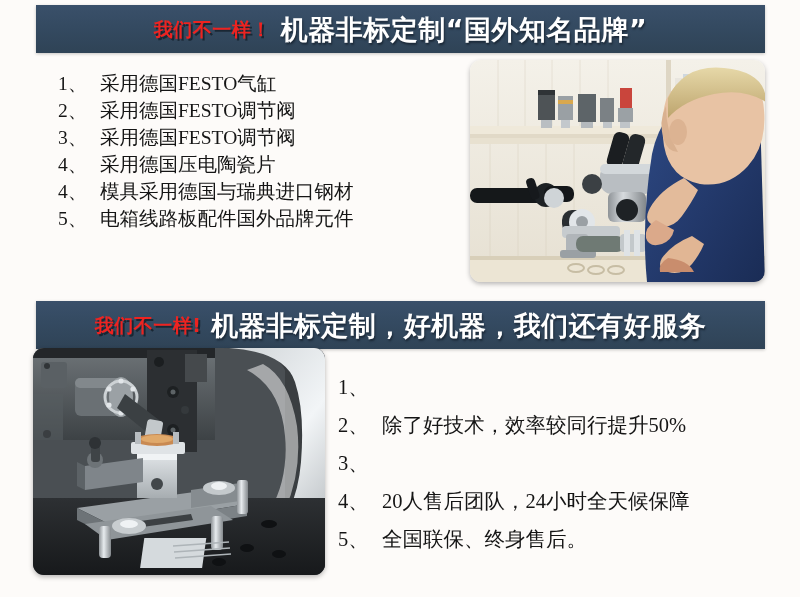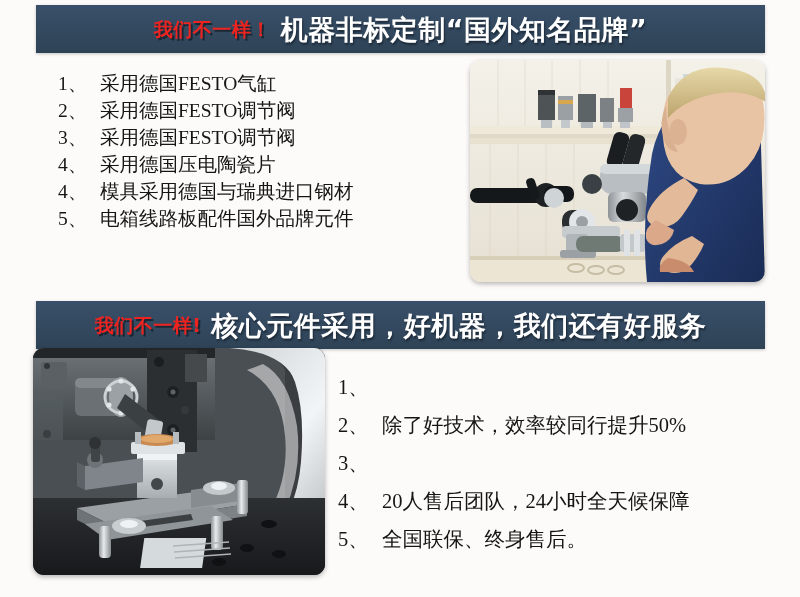--- a/index.html
+++ b/index.html
@@ -284,21 +284,21 @@
       <span class="item-text">模具采用德国与瑞典进口钢材</span>
     </li>
     <li class="feature-item">
       <span class="item-index">5、</span>
       <span class="item-text">电箱线路板配件国外品牌元件</span>
     </li>
   </ul>
 
   <div class="banner" id="banner-two">
     <span class="banner-text banner-red">我们不一样!</span>
-    <span class="banner-text banner-white">核心元件采用，好机器，我们还有好服务</span>
+    <span class="banner-text banner-white">机器非标定制，好机器，我们还有好服务</span>
   </div>
 
   <div class="photo" id="photo-machine">
     <svg viewBox="0 0 292 227" preserveAspectRatio="none">
       <defs>
         <linearGradient id="bodyG" x1="0" y1="0" x2="0" y2="1">
           <stop offset="0%" stop-color="#6e7478"></stop>
           <stop offset="100%" stop-color="#3d4245"></stop>
         </linearGradient>
         <linearGradient id="coverG" x1="0" y1="0" x2="1" y2="1">

